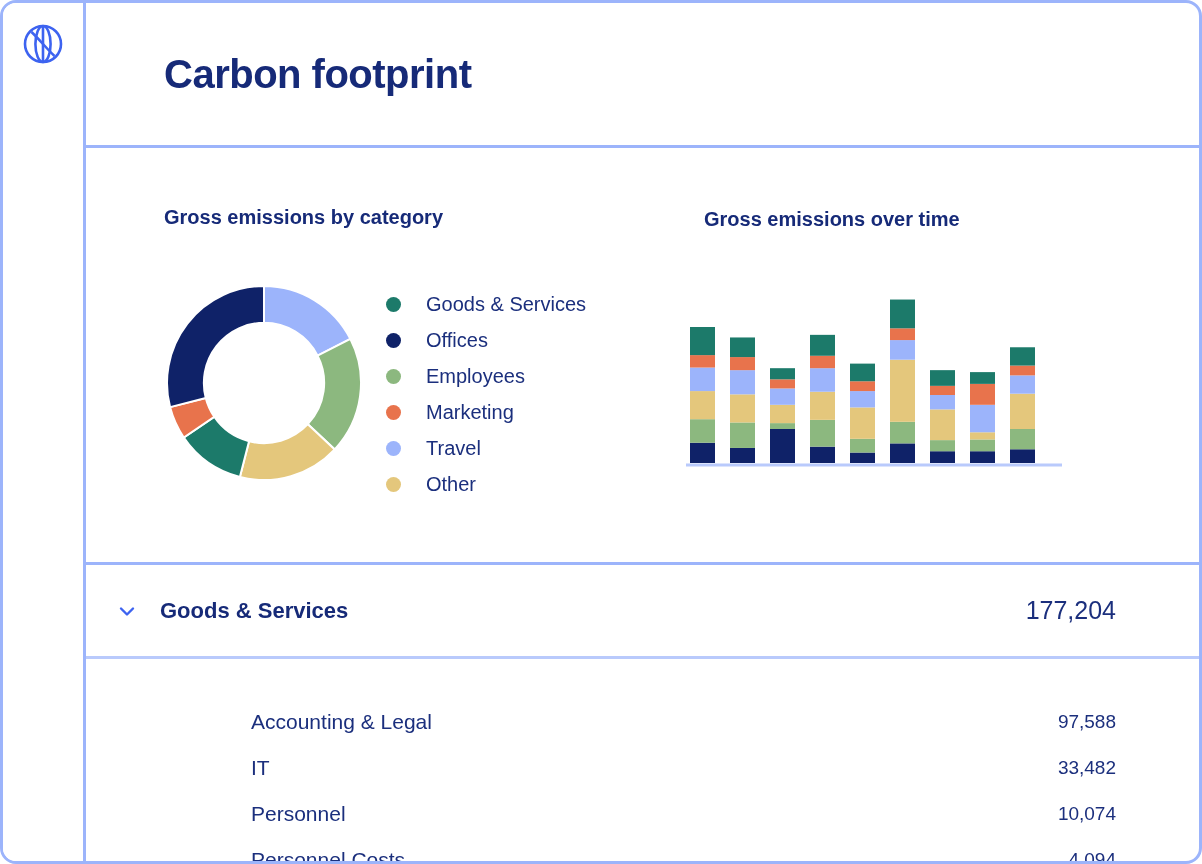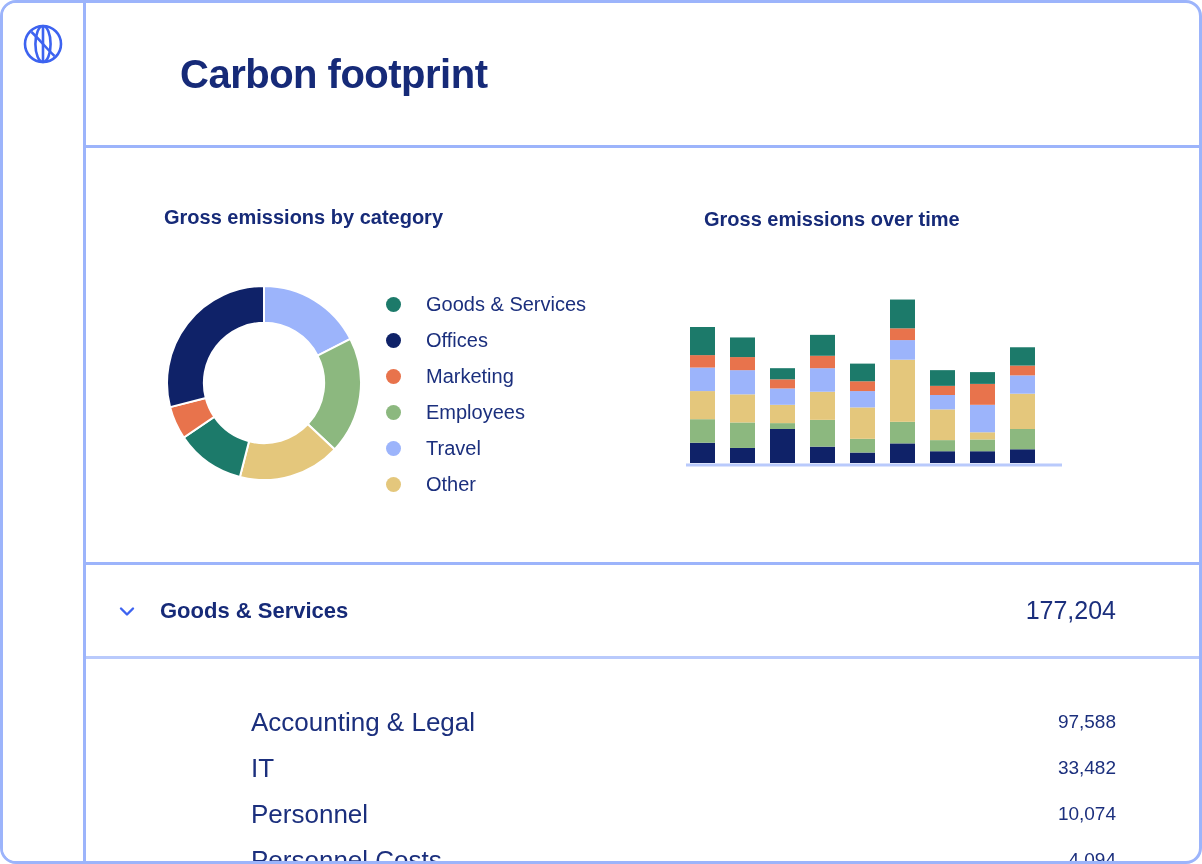--- a/index.html
+++ b/index.html
@@ -60,21 +60,21 @@
     padding: 0 0 0 78px;
     display: flex;
     align-items: center;
   }
   #page-title {
     font-size: 40px;
     font-weight: 700;
     color: #162a78;
     letter-spacing: -0.5px;
     line-height: 1;
-    margin: 16px;
+    margin: 0;
   }
 
   
   #charts {
     height: 417px;
     flex: 0 0 417px;
     box-sizing: border-box;
     border-bottom: 3px solid #9cb4fb;
     position: relative;
   }
@@ -168,21 +168,21 @@
     padding: 40px 83px 0 165px;
     box-sizing: border-box;
   }
   .detail-row {
     display: flex;
     align-items: center;
     height: 46px;
     margin-bottom: 0;
   }
   .detail-name {
-    font-size: 26px;
+    font-size: 21px;
     color: #1b2f7d;
     flex: 1 1 auto;
   }
   .detail-value {
     font-size: 19px;
     color: #1b2f7d;
     text-align: right;
   }
 </style>
 </head>
@@ -227,26 +227,26 @@
       <div id="legend">
           <div class="legend-item">
             <span class="legend-dot" style="background: rgb(28, 122, 106);"></span>
             <span class="legend-label">Goods &amp; Services</span>
           </div>
           <div class="legend-item">
             <span class="legend-dot" style="background: rgb(15, 34, 104);"></span>
             <span class="legend-label">Offices</span>
           </div>
           <div class="legend-item">
+            <span class="legend-dot" style="background: rgb(140, 184, 127);"></span>
+            <span class="legend-label">Employees</span>
+          </div>
+          <div class="legend-item">
             <span class="legend-dot" style="background: rgb(232, 115, 76);"></span>
             <span class="legend-label">Marketing</span>
-          </div>
-          <div class="legend-item">
-            <span class="legend-dot" style="background: rgb(140, 184, 127);"></span>
-            <span class="legend-label">Employees</span>
           </div>
           <div class="legend-item">
             <span class="legend-dot" style="background: rgb(156, 180, 251);"></span>
             <span class="legend-label">Travel</span>
           </div>
           <div class="legend-item">
             <span class="legend-dot" style="background: rgb(228, 199, 124);"></span>
             <span class="legend-label">Other</span>
           </div>
         </div>

